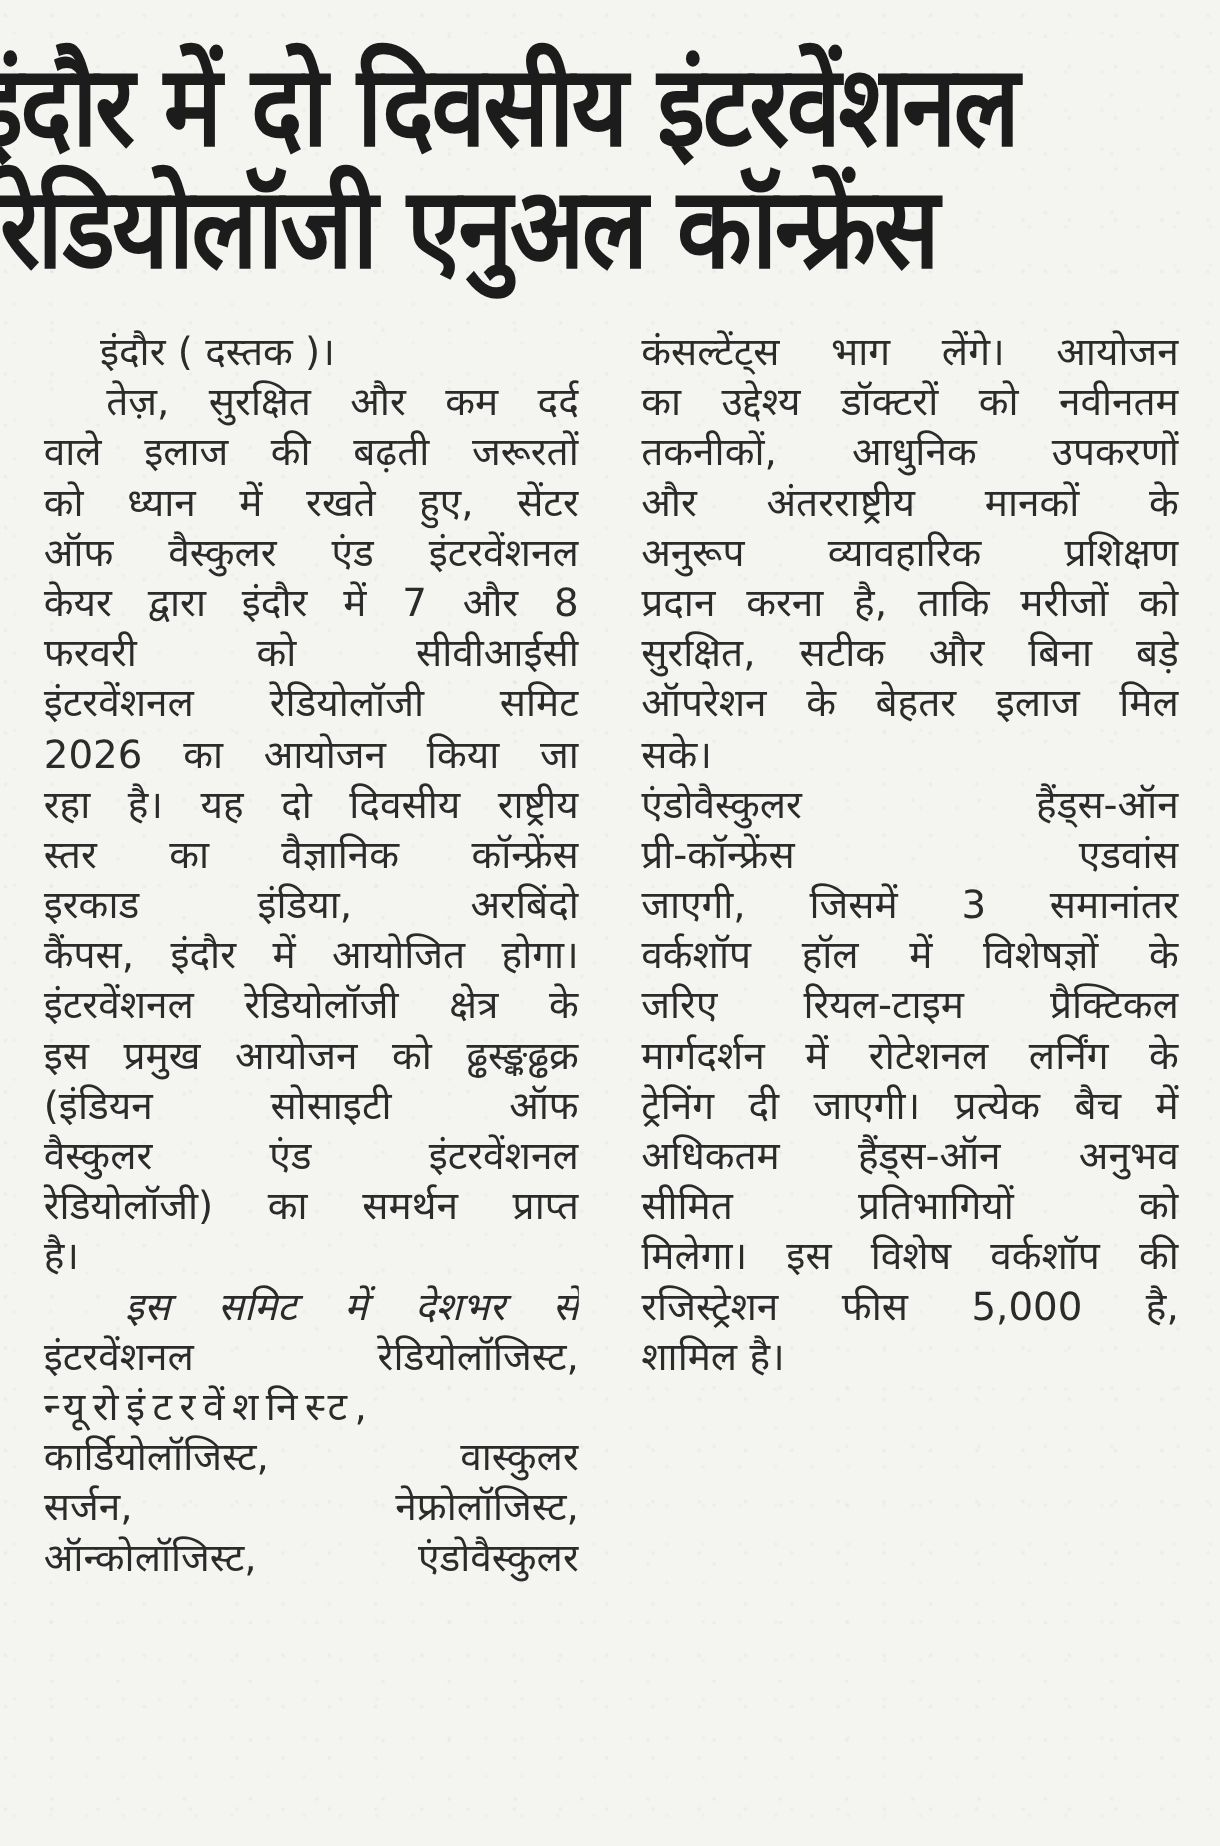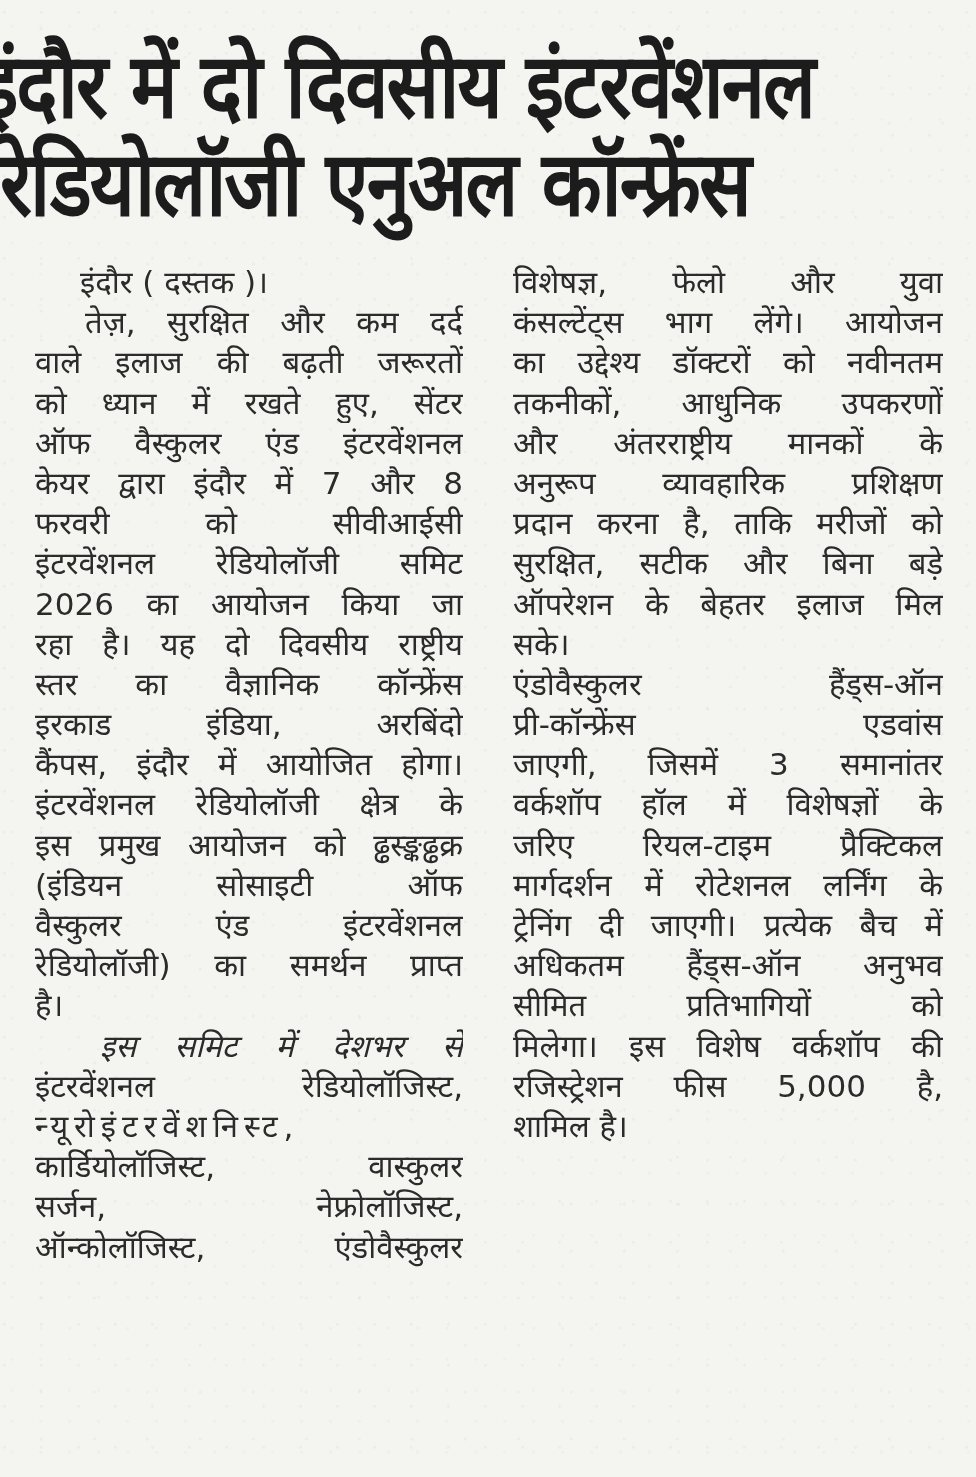--- a/index.html
+++ b/index.html
@@ -129,21 +129,20 @@
       <span class="row">इंटरवेंशनल रेडियोलॉजिस्ट,</span>
       <span class="row spread" style="letter-spacing: 6px;">न्यूरोइंटरवेंशनिस्ट,</span>
       <span class="row">कार्डियोलॉजिस्ट, वास्कुलर</span>
       <span class="row">सर्जन, नेफ्रोलॉजिस्ट,</span>
       <span class="row">ऑन्कोलॉजिस्ट, एंडोवैस्कुलर</span>
     </div>
 </div>
 
 <div class="column col-right">
   <div id="right-rows">
-      <span class="row">विशेषज्ञ, फेलो और युवा</span>
       <span class="row">कंसल्टेंट्स भाग लेंगे। आयोजन</span>
       <span class="row">का उद्देश्य डॉक्टरों को नवीनतम</span>
       <span class="row">तकनीकों, आधुनिक उपकरणों</span>
       <span class="row">और अंतरराष्ट्रीय मानकों के</span>
       <span class="row">अनुरूप व्यावहारिक प्रशिक्षण</span>
       <span class="row">प्रदान करना है, ताकि मरीजों को</span>
       <span class="row">सुरक्षित, सटीक और बिना बड़े</span>
       <span class="row">ऑपरेशन के बेहतर इलाज मिल</span>
       <span class="row last">सके।</span>
       <span class="row">एंडोवैस्कुलर हैंड्स-ऑन</span>

